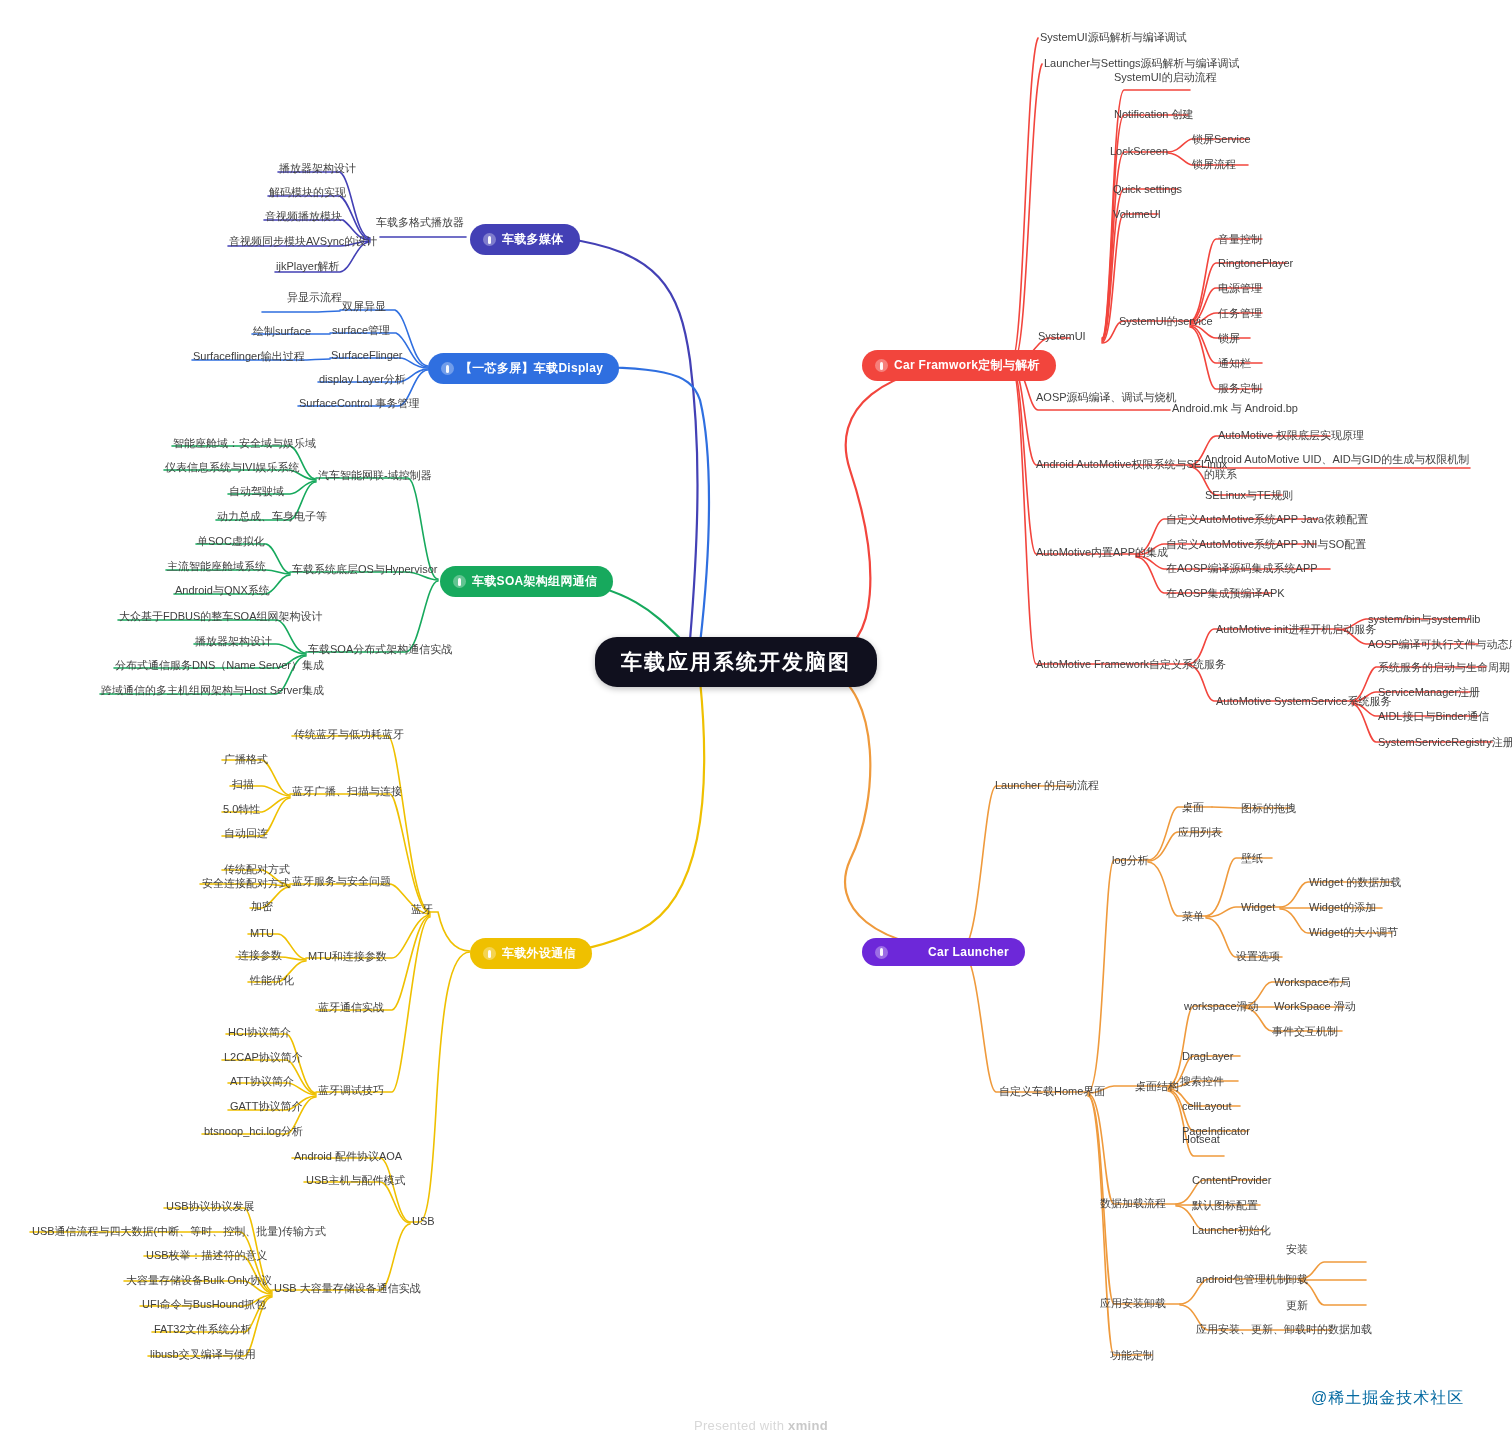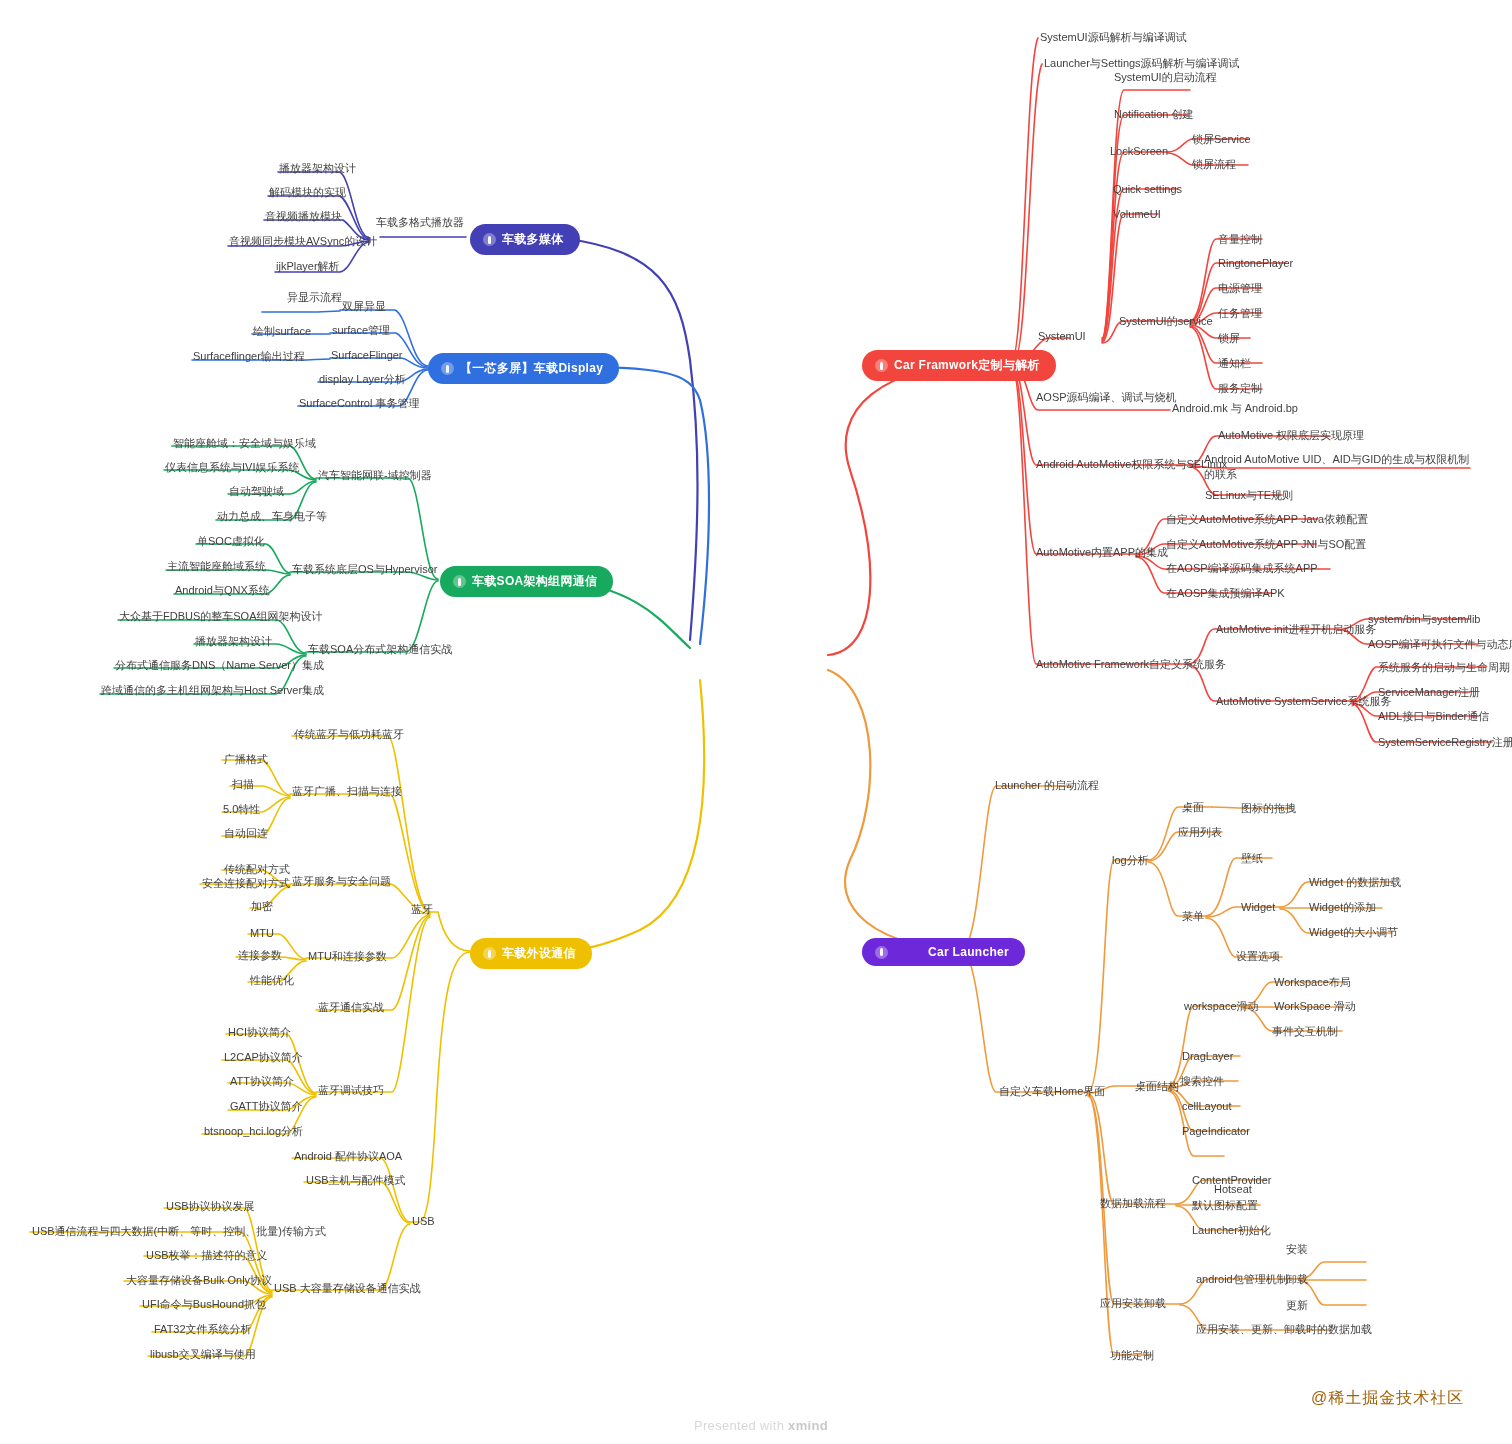--- a/index.html
+++ b/index.html
@@ -13,21 +13,21 @@
   .root{position:absolute;background:#10101e;color:#ffffff;border-radius:22px;
         padding:11px 26px;font-size:21px;font-weight:bold;letter-spacing:2px;
         box-shadow:0 2px 6px rgba(0,0,0,.25);white-space:nowrap;}
   .branch{position:absolute;border-radius:16px;color:#fff;font-size:12px;font-weight:bold;
           padding:7px 16px 7px 13px;white-space:nowrap;display:flex;align-items:center;gap:6px;
           letter-spacing:.3px;}
   .bicon{display:inline-block;width:13px;height:13px;border-radius:50%;
          background:rgba(255,255,255,.32);position:relative;flex:0 0 auto;}
   .bicon::after{content:"";position:absolute;left:5px;top:2.5px;width:3px;height:8px;
         border-radius:2px;background:rgba(255,255,255,.95);}
-  .wm{position:absolute;color:#a16207;font-size:16px;letter-spacing:1px;}
+  .wm{position:absolute;color:#0369a1;font-size:16px;letter-spacing:1px;}
   .xmind{position:absolute;color:#d8d8d8;font-size:13px;letter-spacing:.3px;}
   .xmind b{color:#c9c9c9;}
 </style>
 </head>
 <body>
 
 <div id="canvas">
 
 <svg class="lines" viewBox="0 0 1512 1444">
   <g fill="none" stroke-width="1.6" stroke-linecap="round">
@@ -173,20 +173,21 @@
   <path d="M1088 1095 C 1104 1095, 1104 1304, 1114 1304 H 1180" stroke="#ef9a3c"></path>
   <path d="M1180 1304 C 1196 1304, 1198 1280, 1208 1279 H 1300" stroke="#ef9a3c"></path>
   <path d="M1300 1279 C 1314 1279, 1316 1262, 1324 1262 H 1366" stroke="#ef9a3c"></path>
   <path d="M1300 1280 C 1314 1280, 1316 1280, 1324 1280 H 1366" stroke="#ef9a3c"></path>
   <path d="M1300 1281 C 1314 1281, 1316 1305, 1324 1305 H 1366" stroke="#ef9a3c"></path>
   <path d="M1180 1305 C 1196 1305, 1198 1330, 1208 1330 H 1332" stroke="#ef9a3c"></path>
   <path d="M1088 1096 C 1104 1096, 1104 1355, 1114 1355 H 1152" stroke="#ef9a3c"></path>
   </g>
 </svg>
 
+<div class="root" style="left:595px;top:637px;">车载应用系统开发脑图</div>
 
 <div class="branch" style="left:470px;top:224px;background:#4340b5;">
   <span class="bicon"></span>
   <span>车载多媒体</span>
 </div>
 <div class="branch" style="left:428px;top:353px;background:#2f6fe0;">
   <span class="bicon"></span>
   <span>【一芯多屏】车载Display</span>
 </div>
 <div class="branch" style="left:440px;top:566px;background:#17a95d;">
@@ -326,21 +327,21 @@
 <div class="node" style="left:1236px;top:949px;">设置选项</div>
 <div class="node" style="left:1135px;top:1079px;">桌面结构</div>
 <div class="node" style="left:1184px;top:999px;">workspace滑动</div>
 <div class="node" style="left:1274px;top:975px;">Workspace布局</div>
 <div class="node" style="left:1274px;top:999px;">WorkSpace 滑动</div>
 <div class="node" style="left:1272px;top:1024px;">事件交互机制</div>
 <div class="node" style="left:1182px;top:1049px;">DragLayer</div>
 <div class="node" style="left:1180px;top:1074px;">搜索控件</div>
 <div class="node" style="left:1182px;top:1099px;">cellLayout</div>
 <div class="node" style="left:1182px;top:1124px;">PageIndicator</div>
-<div class="node" style="left:1182px;top:1182px;margin-left:32px;">Hotseat</div>
+<div class="node" style="left:1182px;top:1132px;">Hotseat</div>
 <div class="node" style="left:1100px;top:1196px;">数据加载流程</div>
 <div class="node" style="left:1192px;top:1173px;">ContentProvider</div>
 <div class="node" style="left:1192px;top:1198px;">默认图标配置</div>
 <div class="node" style="left:1192px;top:1223px;">Launcher初始化</div>
 <div class="node" style="left:1100px;top:1296px;">应用安装卸载</div>
 <div class="node" style="left:1196px;top:1272px;">android包管理机制</div>
 <div class="node" style="left:1286px;top:1242px;">安装</div>
 <div class="node" style="left:1286px;top:1272px;">卸载</div>
 <div class="node" style="left:1286px;top:1298px;">更新</div>
 <div class="node" style="left:1196px;top:1322px;">应用安装、更新、卸载时的数据加载</div>

